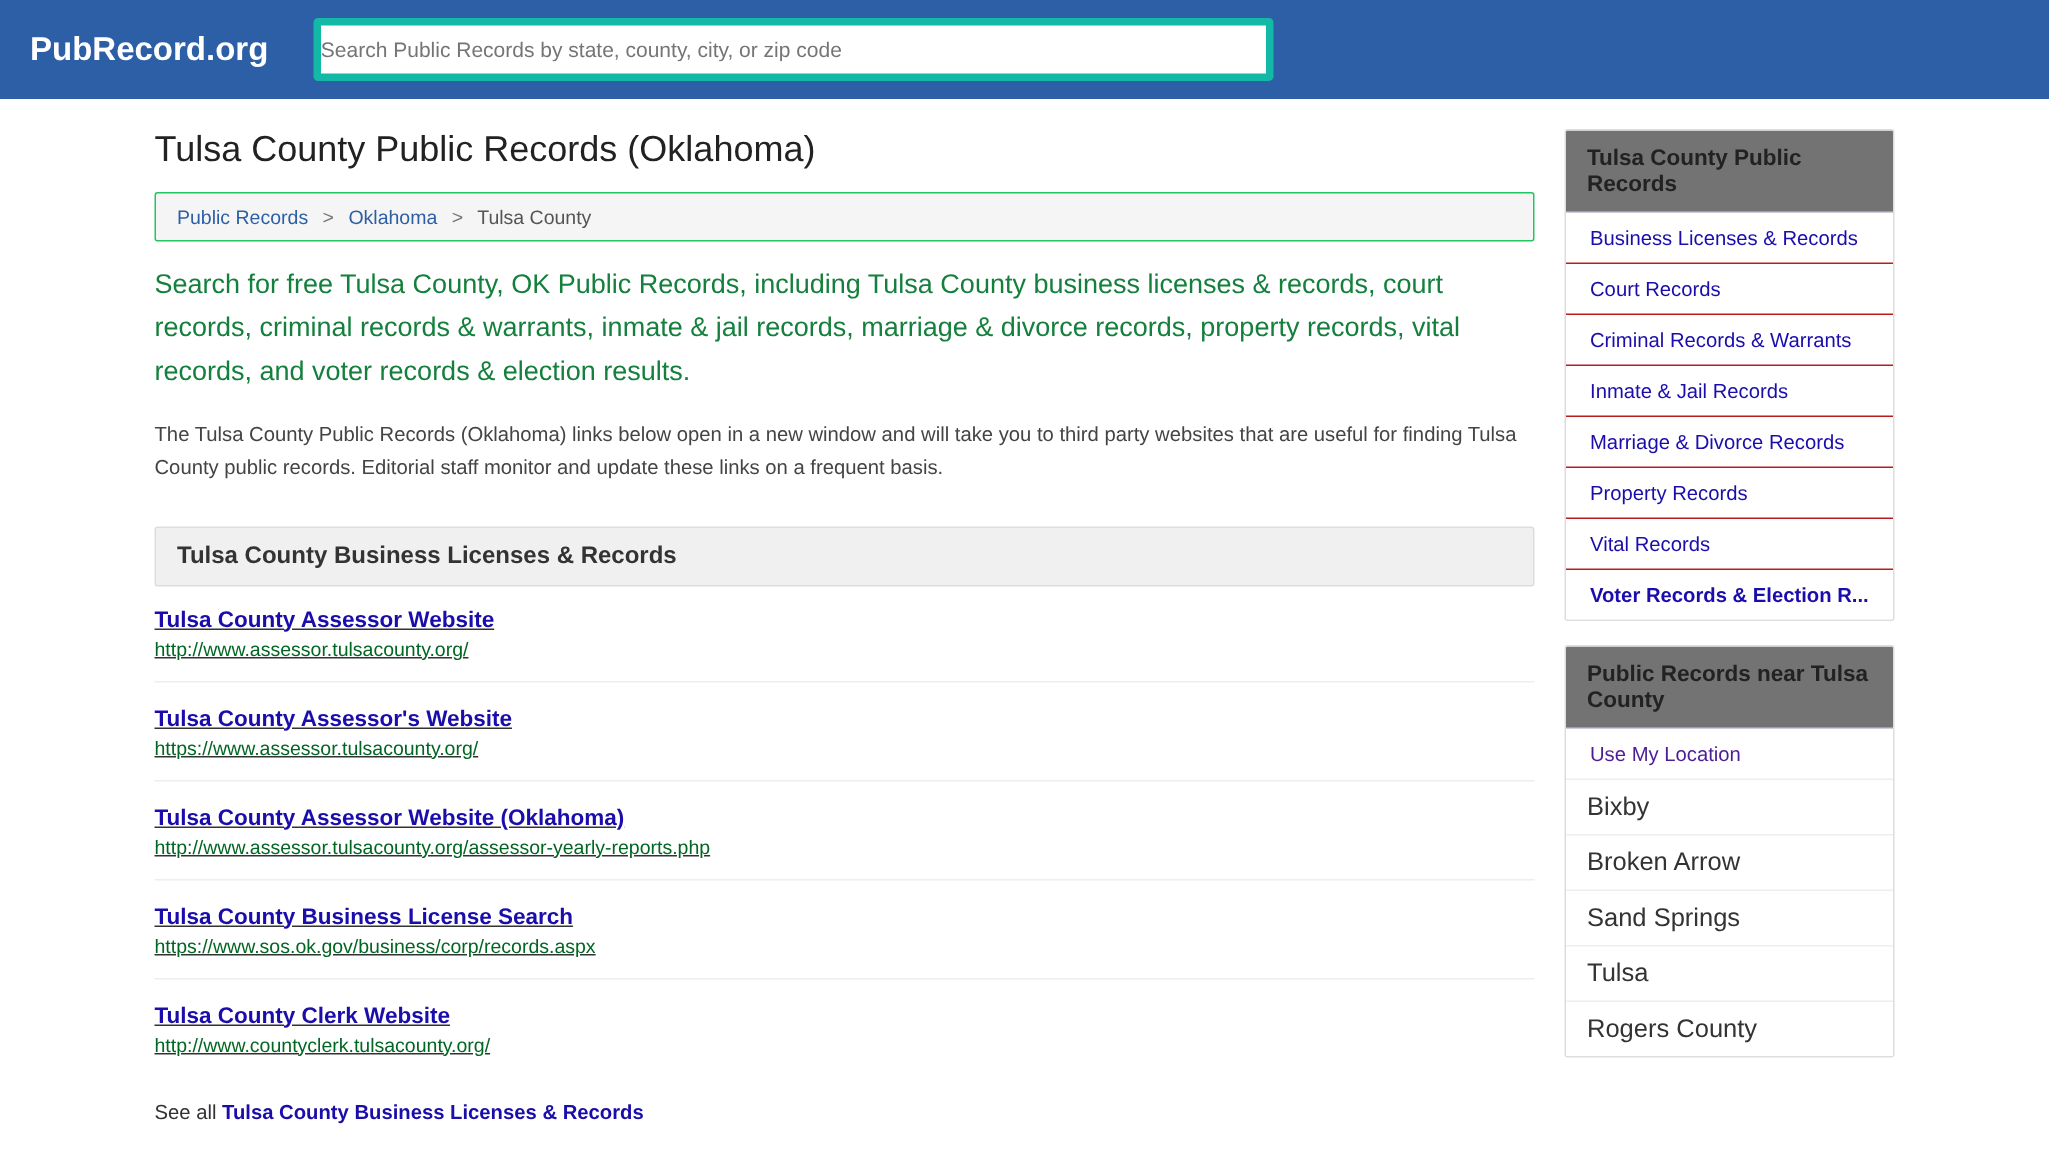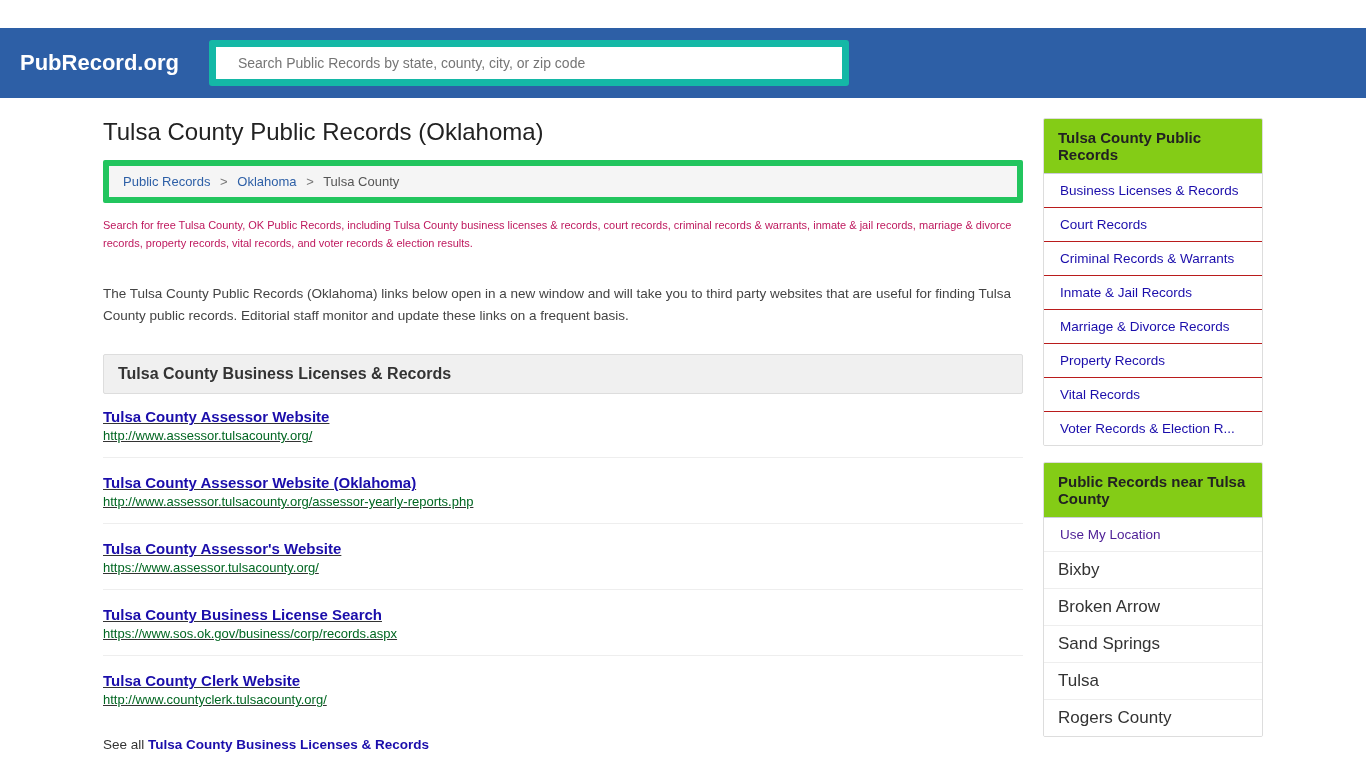--- a/index.html
+++ b/index.html
@@ -5,37 +5,36 @@
     * { box-sizing: border-box; margin: 0; padding: 0; }
     body { font-family: Arial, sans-serif; font-size: 14px; color: #333; background: #fff; }
 
     
     #header {
       background: #2d5fa6;
       padding: 12px 20px;
       display: flex;
       align-items: center;
       gap: 30px;
-      margin-top: 28px;
     }
     #header .logo {
       color: #fff;
       font-size: 22px;
       font-weight: bold;
       white-space: nowrap;
     }
     #search-bar {
       flex: 1;
       max-width: 640px;
     }
     #search-input {
       width: 100%;
-      padding: 8px 22px;
+      padding: 8px 0;
       font-size: 14px;
-      border: 7px solid #14b8a6;
+      border: 5px solid #14b8a6;
       border-radius: 3px;
       outline: none;
       color: #c2410c;
     }
 
     
     #main-wrapper {
       max-width: 1200px;
       margin: 0 auto;
       padding: 20px 20px;
@@ -52,39 +51,39 @@
     #page-title {
       font-size: 24px;
       font-weight: normal;
       color: #222;
       margin-bottom: 14px;
     }
 
     
     #breadcrumb {
       background: #f5f5f5;
-      border: 6px solid #22c55e;
+      border: 1px solid #22c55e;
       padding: 8px 14px;
       font-size: 13px;
       color: #555;
       margin-bottom: 14px;
       border-radius: 2px;
     }
     #breadcrumb a {
       color: #2d5fa6;
       text-decoration: none;
     }
     #breadcrumb .sep { margin: 0 6px; color: #777; }
 
     
     #intro-text {
-      font-size: 11px;
-      color: #be185d;
+      font-size: 18px;
+      color: #15803d;
       line-height: 1.6;
-      margin-bottom: 31px;
+      margin-bottom: 18px;
     }
 
     
     .section-header {
       background: #f0f0f0;
       border: 1px solid #ddd;
       padding: 10px 14px;
       font-size: 16px;
       font-weight: bold;
       color: #333;
@@ -142,42 +141,42 @@
     }
 
     .sidebar-box {
       border: 1px solid #ddd;
       margin-bottom: 16px;
       border-radius: 2px;
       overflow: hidden;
     }
 
     .sidebar-box-header {
-      background: #84cc16;
+      background: #737373;
       padding: 10px 14px;
       font-size: 15px;
       font-weight: bold;
       color: #222;
       border-bottom: 1px solid #ccd;
     }
 
     .sidebar-box-items {
       background: #fff;
     }
 
     .sidebar-item {
       display: block;
       padding: 9px 16px;
       font-size: 13.5px;
       color: #1a0dab;
       text-decoration: none;
       border-bottom: 1px solid #b91c1c;
       cursor: pointer;
     }
-    .sidebar-item:last-child { border-bottom: none; }
+    .sidebar-item:last-child { border-bottom: none; font-weight: bold; }
 
     .sidebar-nearby-item {
       display: block;
       padding: 8px 14px;
       font-size: 17px;
       color: #333;
       text-decoration: none;
       border-bottom: 1px solid #eee;
       cursor: pointer;
     }
@@ -230,33 +229,33 @@
         <div class="record-title">
           <a href="#">Tulsa County Assessor Website</a>
         </div>
         <div class="record-url">
           <a href="#">http://www.assessor.tulsacounty.org/</a>
         </div>
       </div>
 
       <div class="record-entry">
         <div class="record-title">
+          <a href="#">Tulsa County Assessor's Website</a>
+        </div>
+        <div class="record-url">
+          <a href="#">https://www.assessor.tulsacounty.org/</a>
+        </div>
+      </div>
+
+      <div class="record-entry">
+        <div class="record-title">
           <a href="#">Tulsa County Assessor Website (Oklahoma)</a>
         </div>
         <div class="record-url">
           <a href="#">http://www.assessor.tulsacounty.org/assessor-yearly-reports.php</a>
-        </div>
-      </div>
-
-      <div class="record-entry">
-        <div class="record-title">
-          <a href="#">Tulsa County Assessor's Website</a>
-        </div>
-        <div class="record-url">
-          <a href="#">https://www.assessor.tulsacounty.org/</a>
         </div>
       </div>
 
       <div class="record-entry">
         <div class="record-title">
           <a href="#">Tulsa County Business License Search</a>
         </div>
         <div class="record-url">
           <a href="#">https://www.sos.ok.gov/business/corp/records.aspx</a>
         </div>

